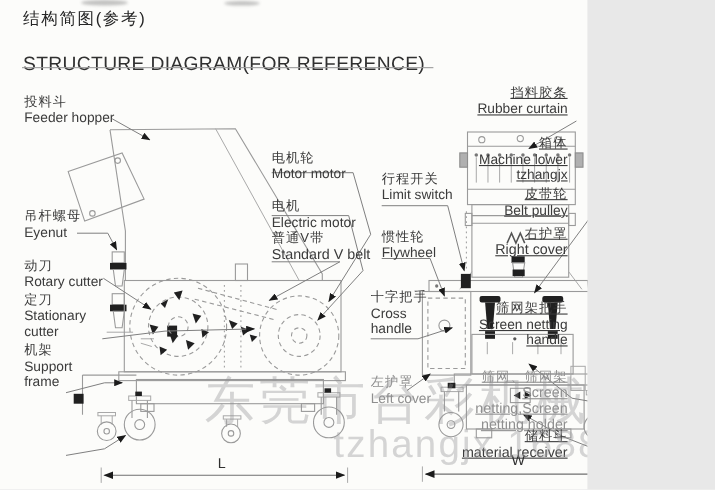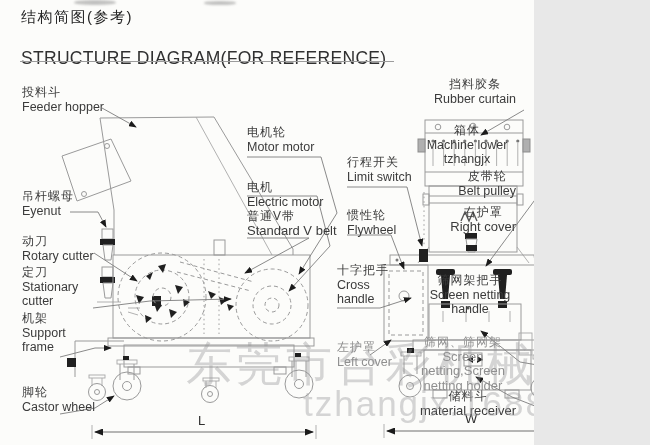--- a/index.html
+++ b/index.html
@@ -6,21 +6,21 @@
   .page{position:relative;width:534px;height:445px;background:#fcfcfa;overflow:hidden;
         font-family:"Liberation Sans","DejaVu Sans",sans-serif;}
   .title-zh{position:absolute;left:21px;top:8px;font-size:15px;letter-spacing:1.5px;color:#262626;}
   .title-en{position:absolute;left:21px;top:33px;font-size:17.5px;letter-spacing:.3px;color:#303030;margin-top:15px;}
   .title-rule{position:absolute;left:20px;top:61px;width:374px;height:1px;background:#9c9c9c;}
   svg.diagram{position:absolute;left:0;top:0;}
   .lbl{position:absolute;color:#3b3b3b;line-height:1.14;}
   .lbl .zh{font-size:12px;letter-spacing:1px;}
   .lbl .en{font-size:12.5px;letter-spacing:0;}
   .lbl.sm-en .en{font-size:13px;}
-  .lbl.right{text-align:center;}
+  .lbl.right{text-align:right;text-decoration:underline;}
   .lbl.grey{color:#8f8f8f;margin-left:19px;}
   .dim{position:absolute;font-size:13px;color:#2f2f2f;}
   .wm{position:absolute;white-space:nowrap;pointer-events:none;}
   .wm-cn{left:186px;top:334px;font-size:46px;color:rgba(148,148,150,.38);letter-spacing:4px;}
   .wm-url{left:303px;top:384px;font-size:35px;color:rgba(158,158,160,.42);letter-spacing:2px;text-align:right;}
   .smudge{position:absolute;background:#6b6b6b;opacity:.4;border-radius:45%;filter:blur(1.3px);}
 </style>
 </head>
 <body>
 
@@ -297,25 +297,21 @@
     <div class="en">Rotary cutter</div>
   </div>
   <div class="lbl" style="left:22px;top:266px;max-width:72px">
     <div class="zh">定刀</div>
     <div class="en">Stationary cutter</div>
   </div>
   <div class="lbl" style="left:22px;top:312px;max-width:62px">
     <div class="zh">机架</div>
     <div class="en">Support frame</div>
   </div>
-  <div class="lbl" style="left:22px;top:386px">
-    <div class="zh">脚轮</div>
-    <div class="en">Castor wheel</div>
-  </div>
-  <div class="lbl" style="left:247px;top:126px">
+  <div class="lbl" style="left:247px;top:137px">
     <div class="zh">电机轮</div>
     <div class="en">Motor motor</div>
   </div>
   <div class="lbl" style="left:247px;top:181px">
     <div class="zh">电机</div>
     <div class="en">Electric motor</div>
   </div>
   <div class="lbl sm-en" style="left:247px;top:210px">
     <div class="zh">普通V带</div>
     <div class="en">Standard V belt</div>

